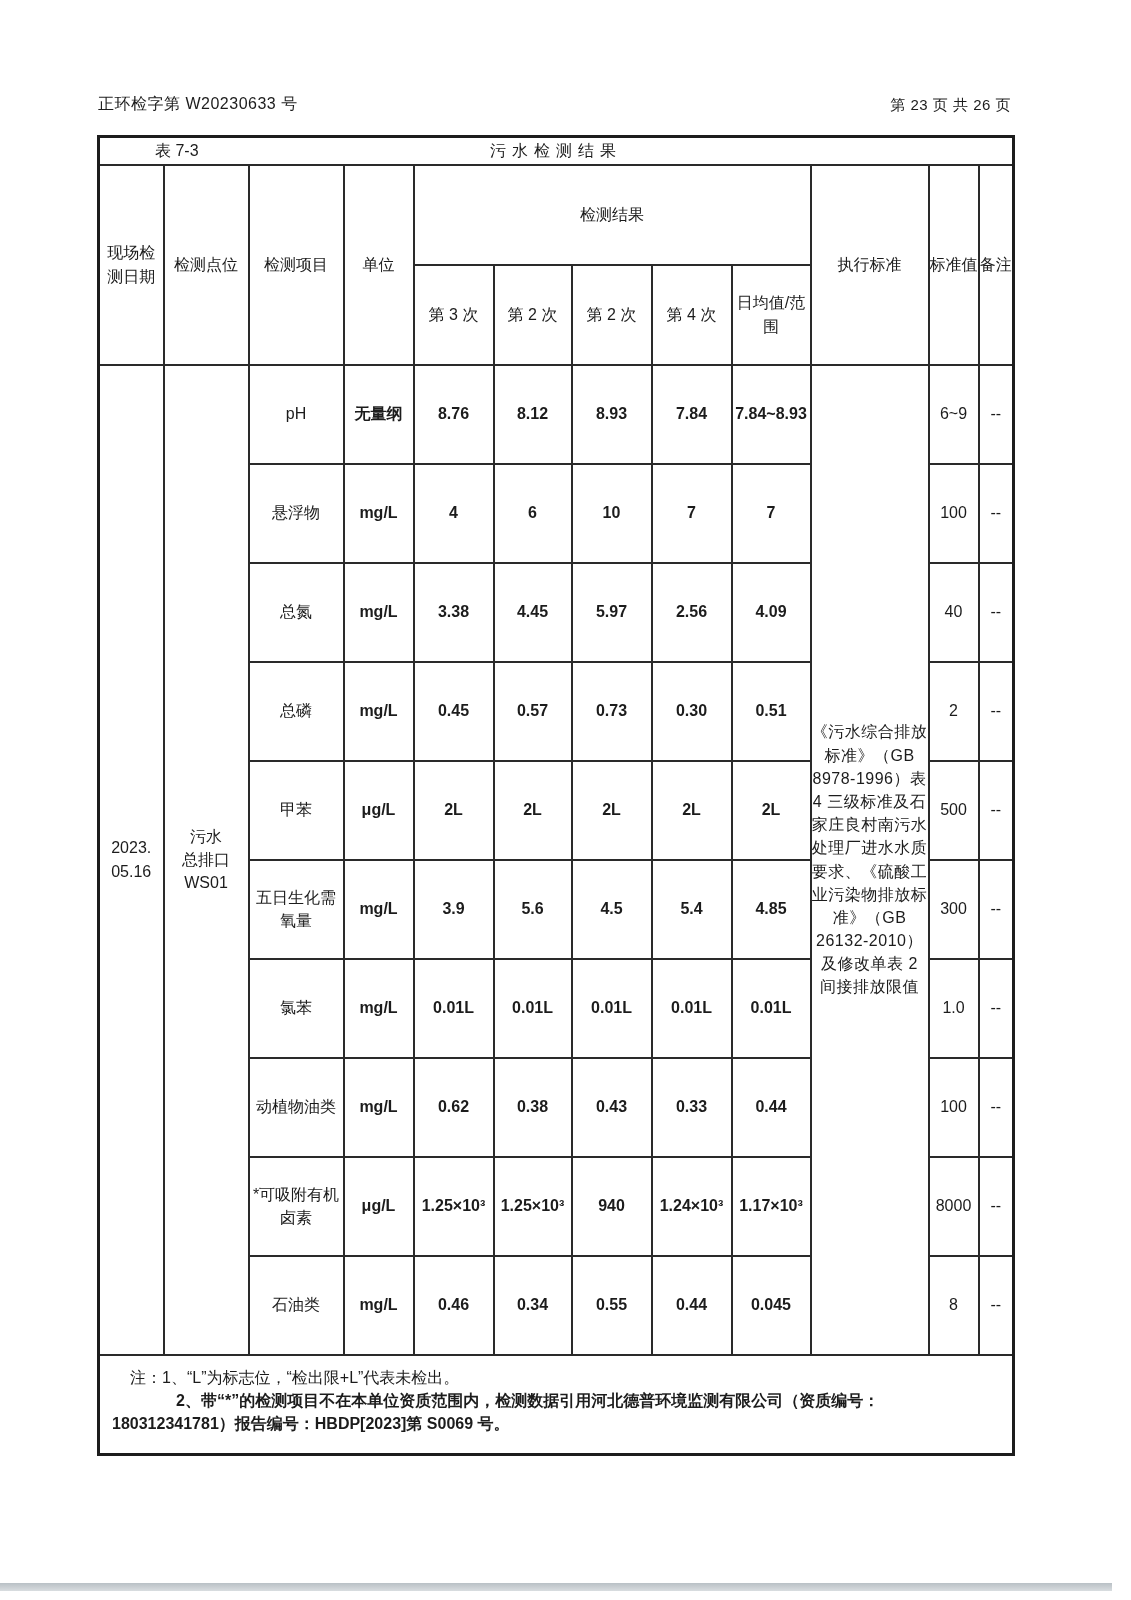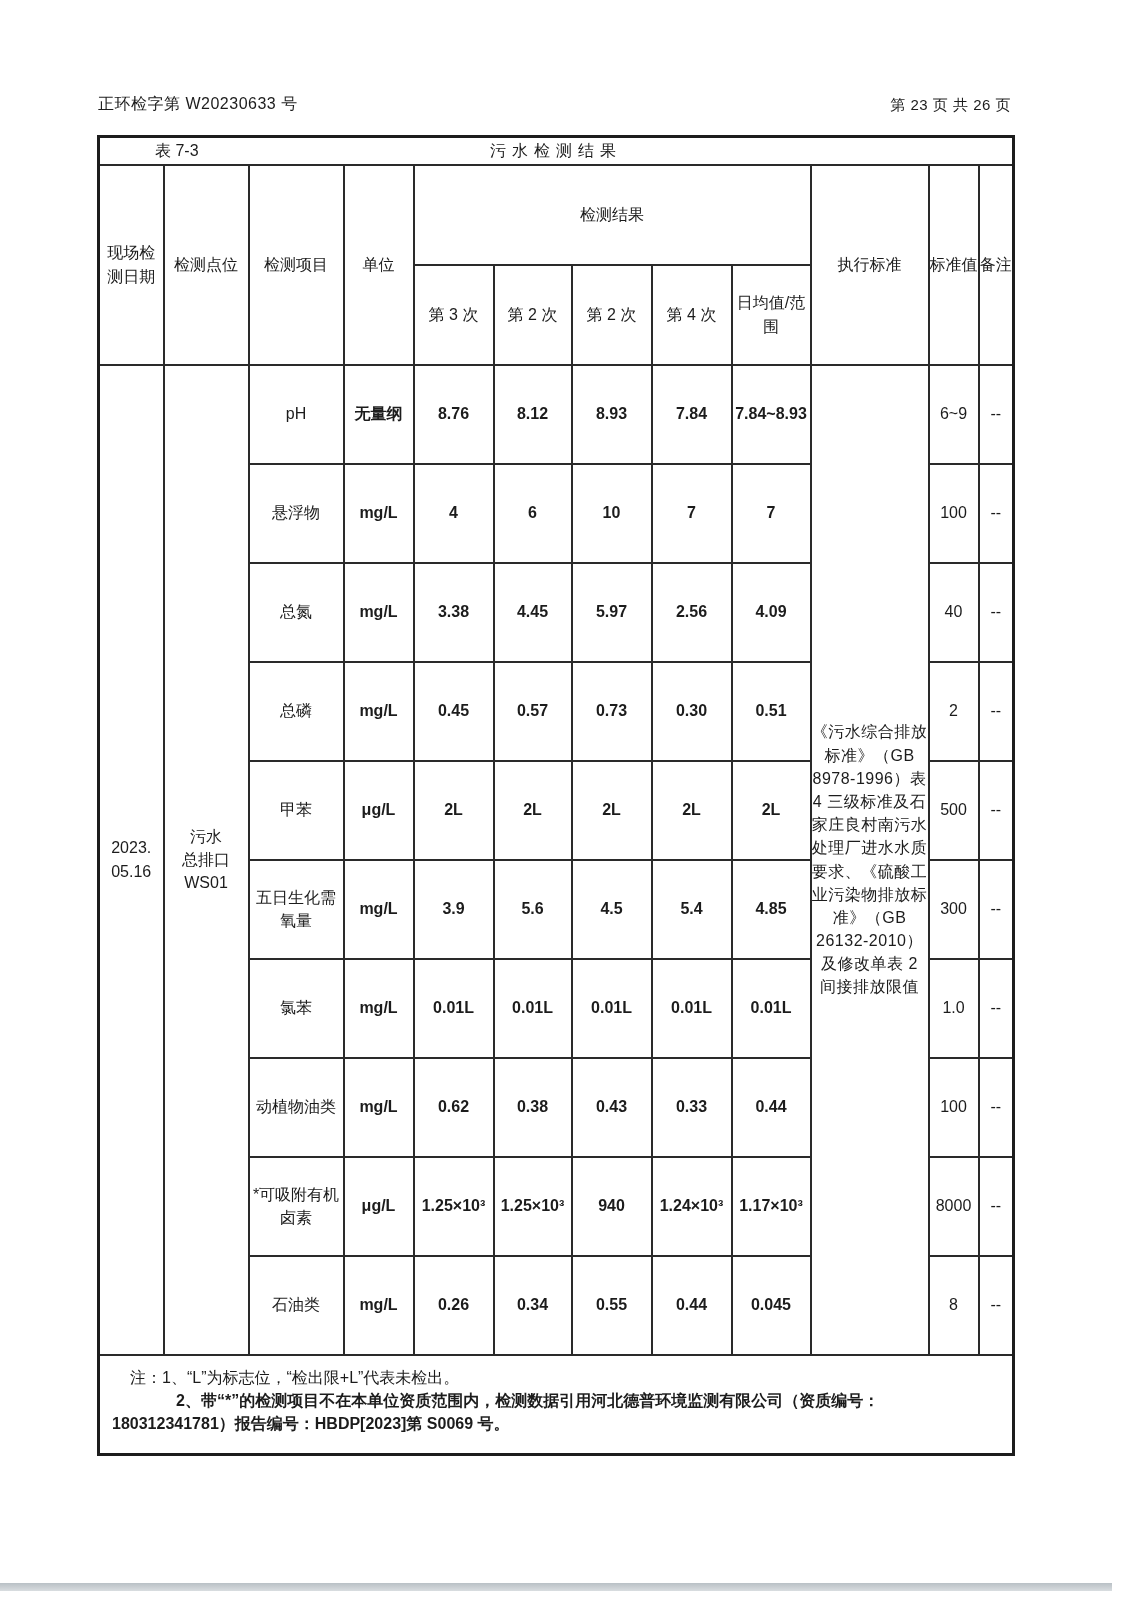--- a/index.html
+++ b/index.html
@@ -237,21 +237,21 @@
     <td class="val">940</td>
     <td class="val">1.24×10³</td>
     <td class="val">1.17×10³</td>
     <td class="cell-stdval">8000</td>
     <td class="cell-remark">--</td>
   </tr>
 
   <tr class="h-data">
     <td class="cell-item">石油类</td>
     <td class="cell-unit">mg/L</td>
-    <td class="val">0.26</td>
+    <td class="val">0.46</td>
     <td class="val">0.34</td>
     <td class="val">0.55</td>
     <td class="val">0.44</td>
     <td class="val">0.045</td>
     <td class="cell-stdval">8</td>
     <td class="cell-remark">--</td>
   </tr>
 
   <tr class="h-note">
     <td colspan="12" class="note-cell">

